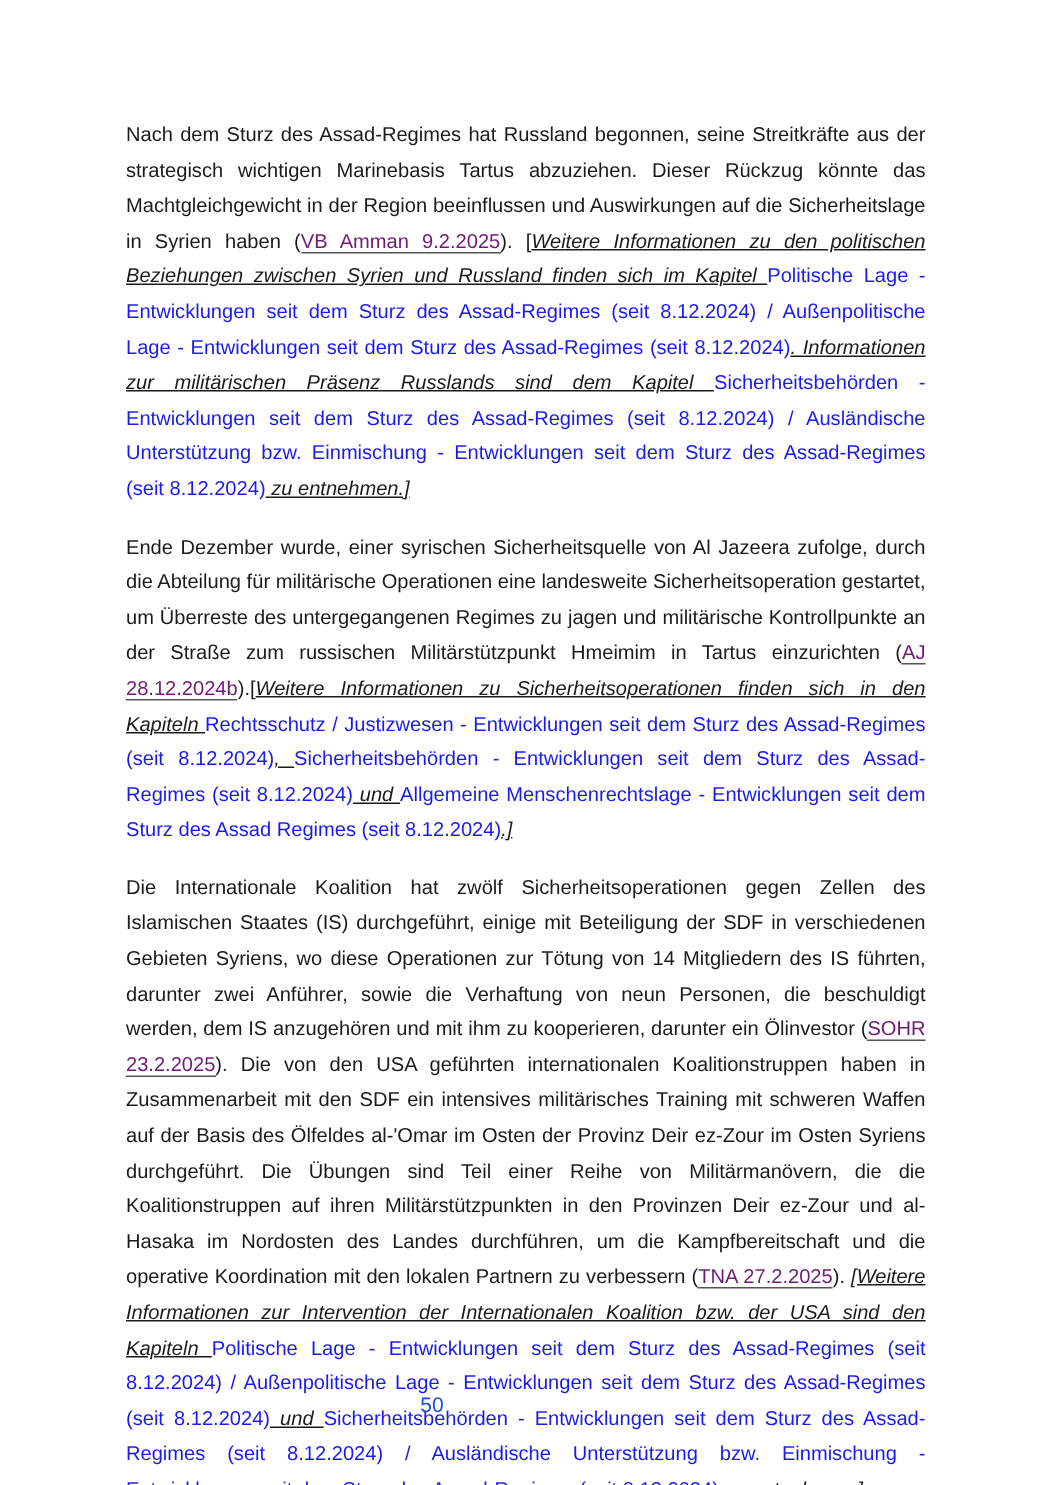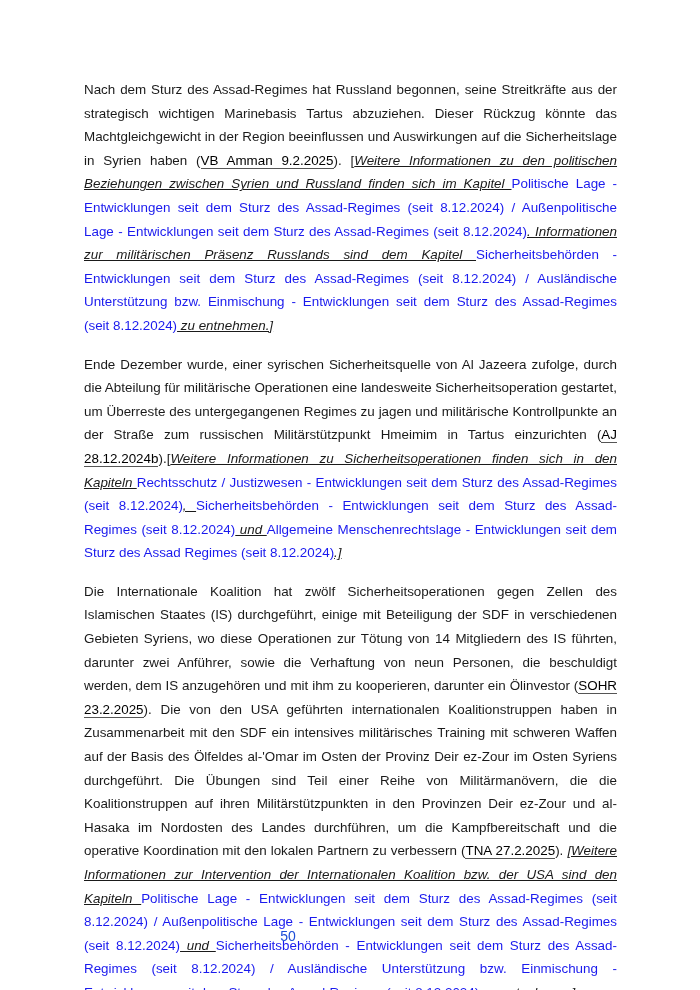--- a/index.html
+++ b/index.html
@@ -27,21 +27,21 @@
       line-height: 23.6px;
       text-align: justify;
       hyphens: manual;
     }
     .it { font-style: italic; text-decoration: underline; }
     a.link {
       color: #1a1aee;
       text-decoration: none;
     }
     a.cite {
-      color: #000000;
+      color: #701a75;
       text-decoration: none;
       border-bottom: 1px solid #555;
       padding-bottom: 0px;
     }
     .page-number {
       position: absolute;
       left: 0;
       width: 576px;
       top: 928px;
       text-align: center;

